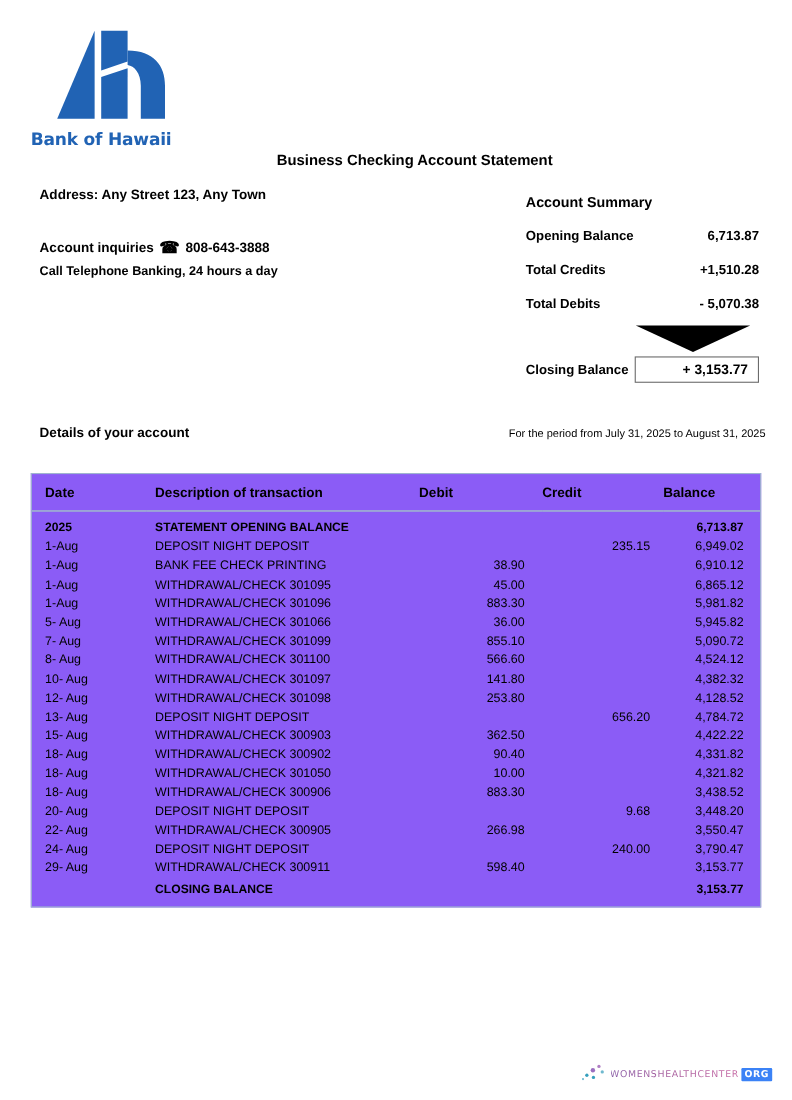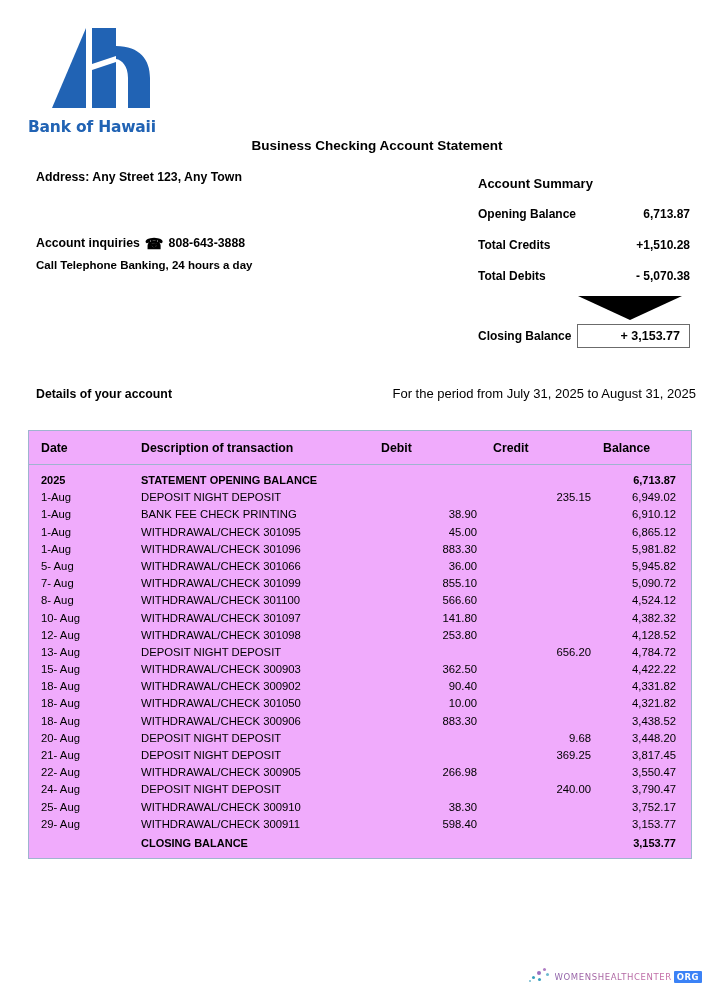--- a/index.html
+++ b/index.html
@@ -31,21 +31,21 @@
     position: absolute; left: 0; top: 138px; width: 720px;
     text-align: center;
     font-size: 13.5px; font-weight: bold;
     padding-left: 34px;
   }
 
   
   .party-block { position: absolute; left: 36px; top: 170px; width: 420px; }
   .party-line { font-size: 12.3px; font-weight: bold; line-height: 15px; }
 
-  .inquiries-block { position: absolute; left: 36px; top: 235px; width: 430px; }
+  .inquiries-block { position: absolute; left: 36px; top: 217px; width: 430px; }
   .inquiries-line {
     font-size: 12.3px; font-weight: bold; line-height: 16px;
     display: flex; align-items: center; gap: 5px;
   }
   .phone-glyph { font-size: 15px; line-height: 1; }
   .inquiries-sub { font-size: 11.5px; font-weight: bold; margin-top: 8px; }
 
   
   .summary { position: absolute; left: 478px; top: 176px; width: 212px; }
   .summary-title { font-size: 13px; font-weight: bold; margin-bottom: 16px; }
@@ -77,28 +77,28 @@
     font-size: 12.5px; font-weight: bold;
     margin-left: 6px;
   }
 
   
   .details-row {
     position: absolute; left: 36px; top: 386px; width: 660px;
     display: flex; justify-content: space-between; align-items: baseline;
   }
   .details-title { font-size: 12.3px; font-weight: bold; }
-  .details-period { font-size: 13px; padding-left: 32px; }
+  .details-period { font-size: 10px; padding-left: 32px; }
 
   
   .table-wrap {
     position: absolute; left: 28px; top: 430px;
     width: 664px;
     border: 1px solid #9fb4cf;
-    background: #f0abfc;
+    background: #8b5cf6;
   }
   table.stmt { width: 100%; border-collapse: collapse; }
   table.stmt th, table.stmt td { padding: 0; }
   table.stmt thead th {
     font-size: 12.3px; font-weight: bold;
     padding: 10px 0 9px 0;
     border-bottom: 1px solid #9fb4cf;
     text-align: left;
     vertical-align: bottom;
   }
@@ -332,46 +332,32 @@
             <td class="c-bal">3,438.52</td>
           </tr>
           <tr>
             <td class="c-date">20- Aug</td>
             <td class="c-desc">DEPOSIT NIGHT DEPOSIT</td>
             <td class="c-debit"></td>
             <td class="c-credit">9.68</td>
             <td class="c-bal">3,448.20</td>
           </tr>
           <tr>
-            <td class="c-date">21- Aug</td>
-            <td class="c-desc">DEPOSIT NIGHT DEPOSIT</td>
-            <td class="c-debit"></td>
-            <td class="c-credit">369.25</td>
-            <td class="c-bal">3,817.45</td>
-          </tr>
-          <tr>
             <td class="c-date">22- Aug</td>
             <td class="c-desc">WITHDRAWAL/CHECK 300905</td>
             <td class="c-debit">266.98</td>
             <td class="c-credit"></td>
             <td class="c-bal">3,550.47</td>
           </tr>
           <tr>
             <td class="c-date">24- Aug</td>
             <td class="c-desc">DEPOSIT NIGHT DEPOSIT</td>
             <td class="c-debit"></td>
             <td class="c-credit">240.00</td>
             <td class="c-bal">3,790.47</td>
-          </tr>
-          <tr>
-            <td class="c-date">25- Aug</td>
-            <td class="c-desc">WITHDRAWAL/CHECK 300910</td>
-            <td class="c-debit">38.30</td>
-            <td class="c-credit"></td>
-            <td class="c-bal">3,752.17</td>
           </tr>
           <tr>
             <td class="c-date">29- Aug</td>
             <td class="c-desc">WITHDRAWAL/CHECK 300911</td>
             <td class="c-debit">598.40</td>
             <td class="c-credit"></td>
             <td class="c-bal">3,153.77</td>
           </tr>
           <tr class="closing">
             <td class="c-date"></td>

